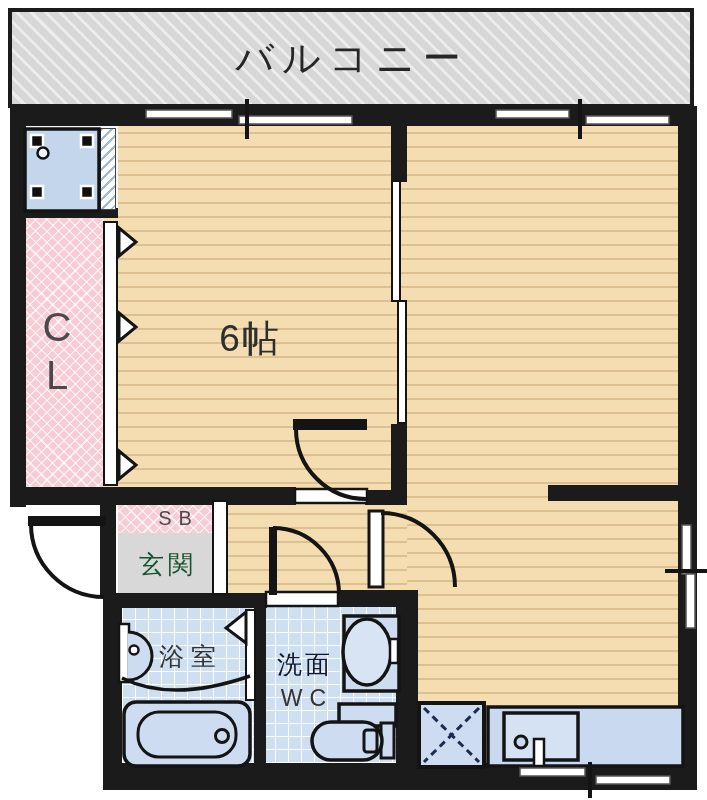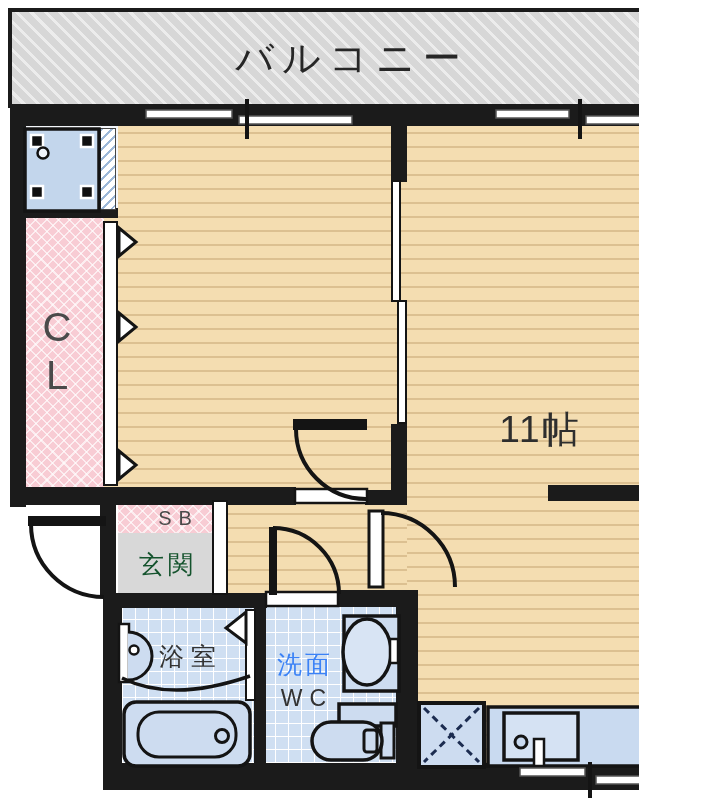--- a/index.html
+++ b/index.html
@@ -1,16 +1,16 @@
 <!DOCTYPE html>
 <html><head>
 <meta charset="utf-8">
 <style>
   html,body{margin:0;padding:0;background:#ffffff;}
-  #plan{position:relative;width:639px;height:800px;background:#ffffff;overflow:hidden;
+  #plan{position:relative;width:707px;height:800px;background:#ffffff;overflow:hidden;
         font-family:"Liberation Sans","DejaVu Sans",sans-serif;}
   #plan *{box-sizing:border-box;}
   .abs{position:absolute;}
   
   .wood{background:repeating-linear-gradient(to bottom,#f4ddb1 0 12px,#dcc091 12px 14px);}
   .balcony{background:repeating-linear-gradient(45deg,#d7d7d7 0 7px,#ececec 7px 10px);
            border:4px solid #1b1b1b;}
   .tile{background-color:#cfdff2;
         background-image:linear-gradient(#ffffff 1.5px,transparent 1.5px),
                          linear-gradient(90deg,#ffffff 1.5px,transparent 1.5px);
@@ -28,21 +28,21 @@
   .lbl{position:absolute;transform:translate(-50%,-50%);color:#2e2e2e;white-space:nowrap;
        line-height:1;}
   .lbl-balcony{font-size:38px;letter-spacing:8px;color:#262626;}
   .lbl-room{font-size:38px;letter-spacing:12px;}
   .lbl-size{font-size:37px;letter-spacing:2px;}
   .lbl-cl{font-size:40px;color:#4a4a4a;writing-mode:vertical-lr;text-orientation:upright;
           letter-spacing:4px;}
   .lbl-sb{font-size:20px;letter-spacing:7px;color:#4a4a4a;}
   .lbl-genkan{font-size:25px;letter-spacing:4px;color:#14532d;}
   .lbl-bath{font-size:25px;letter-spacing:7px;color:#333;}
-  .lbl-wash{font-size:25px;letter-spacing:3px;color:#3b82f6;}
+  .lbl-wash{font-size:25px;letter-spacing:3px;color:#0f172a;}
   .lbl-wc{font-size:23px;letter-spacing:7px;color:#333;}
   svg{position:absolute;left:0;top:0;}
 </style>
 </head>
 <body>
 
 <div id="plan">
 
   <div class="abs balcony" style="left:8px;top:8px;width:686px;height:100px;"></div>
 
@@ -173,21 +173,21 @@
       <rect x="665" y="569" width="42" height="4" fill="#141414"></rect>
     </g>
     <g>
       <rect x="520" y="768" width="65" height="8" fill="#ffffff" stroke="#555" stroke-width="1.5"></rect>
       <rect x="596" y="776" width="74" height="8" fill="#ffffff" stroke="#555" stroke-width="1.5"></rect>
       <rect x="588" y="762" width="4" height="36" fill="#141414"></rect>
     </g>
   </svg>
 
   <div class="lbl lbl-balcony" style="left:352px;top:58px;">バルコニー</div>
-  <div class="lbl lbl-size" style="left:540px;top:429px;">11帖</div>
+  <div class="lbl lbl-size" style="left:250px;top:338px;">6帖</div>
   <div class="lbl lbl-cl" style="left:57px;top:353px;">CL</div>
   <div class="lbl lbl-sb" style="left:171px;top:518px;padding-left:15px;">SB</div>
   <div class="lbl lbl-genkan" style="left:168px;top:564px;">玄関</div>
   <div class="lbl lbl-bath" style="left:191px;top:656px;">浴室</div>
   <div class="lbl lbl-wash" style="left:305px;top:664px;">洗面</div>
   <div class="lbl lbl-wc" style="left:307px;top:698px;">WC</div>
 
 </div>
 
 </body></html>

